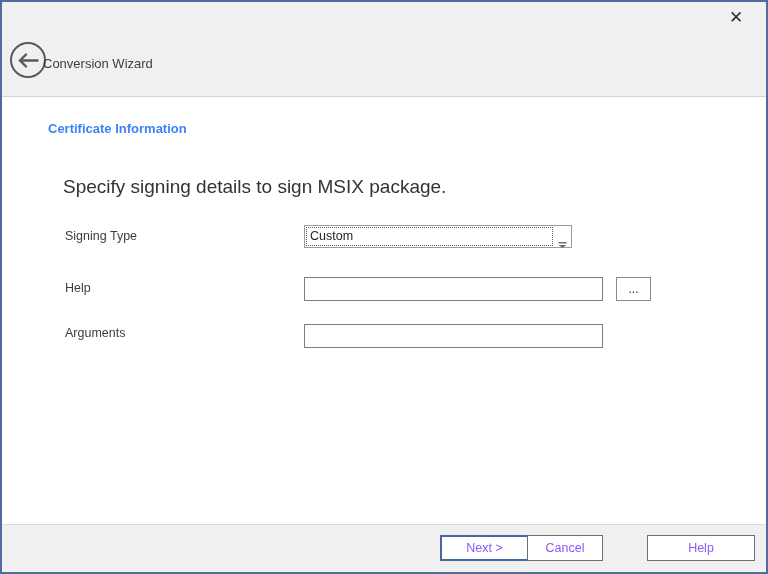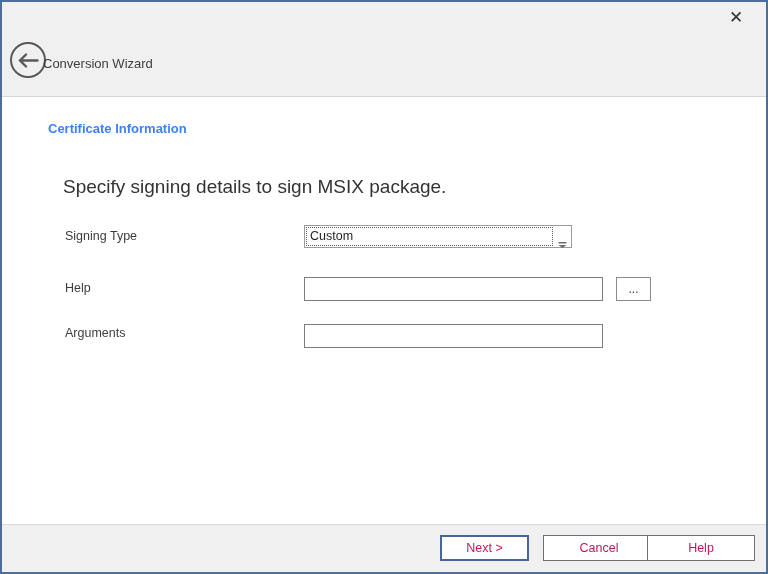--- a/index.html
+++ b/index.html
@@ -157,31 +157,31 @@
     border-top: 1px solid #dadada;
   }
   .btn {
     position: absolute;
     top: 535px;
     height: 26px;
     background: #ffffff;
     border: 1px solid #707070;
     font-family: "Liberation Sans", sans-serif;
     font-size: 12.5px;
-    color: #be185d;
+    color: #8b5cf6;
     text-align: center;
     cursor: pointer;
     padding: 0;
     z-index: 35;
   }
   .btn-next {
     left: 440px; width: 89px;
     border: 2px solid #47669b;
   }
-  .btn-cancel { left: 543px; width: 112px; }
+  .btn-cancel { left: 527px; width: 76px; }
   .btn-help  { left: 647px; width: 108px; }
 </style>
 </head>
 <body>
 
 <div class="frame"></div>
 
 <div class="header">
   <div class="close-btn">✕</div>
 

